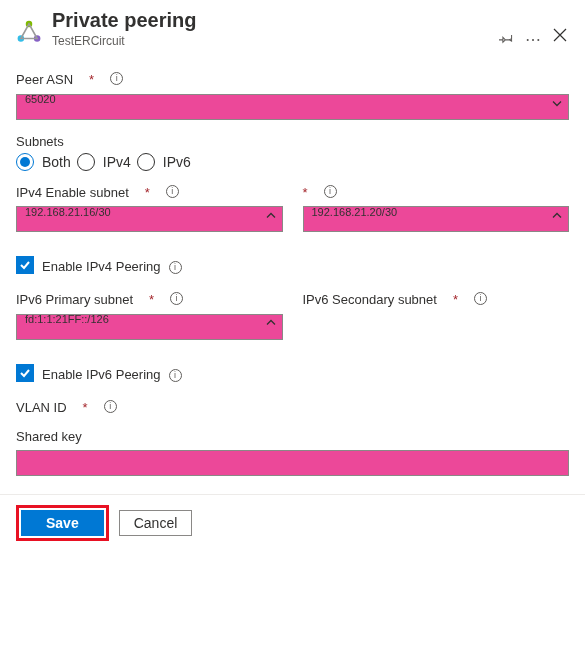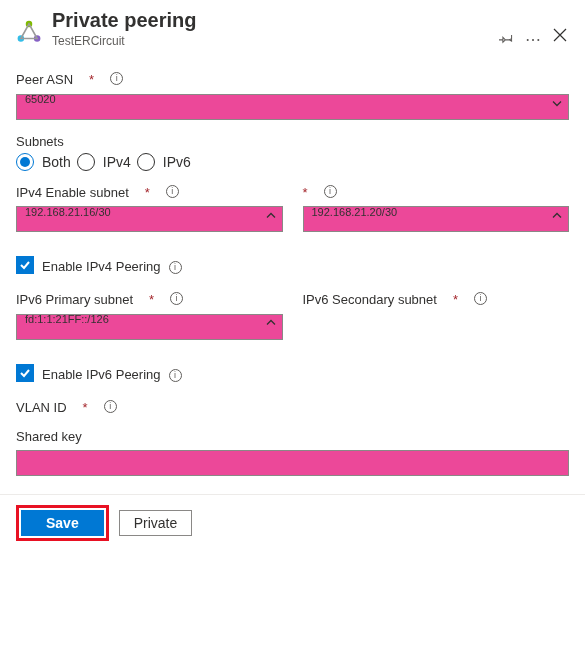--- a/index.html
+++ b/index.html
@@ -220,16 +220,16 @@
     <label class="fld-label">
       <span>Shared key</span>
     </label>
     <input class="txt" style="padding-right: 8px;" value="">
   </div>
 
   <div class="footer">
     <span class="hl-box">
       <button class="primary">Save</button>
     </span>
-    <button class="secondary">Private</button>
+    <button class="secondary">Cancel</button>
   </div>
 
 </div>
 
 </body></html>

